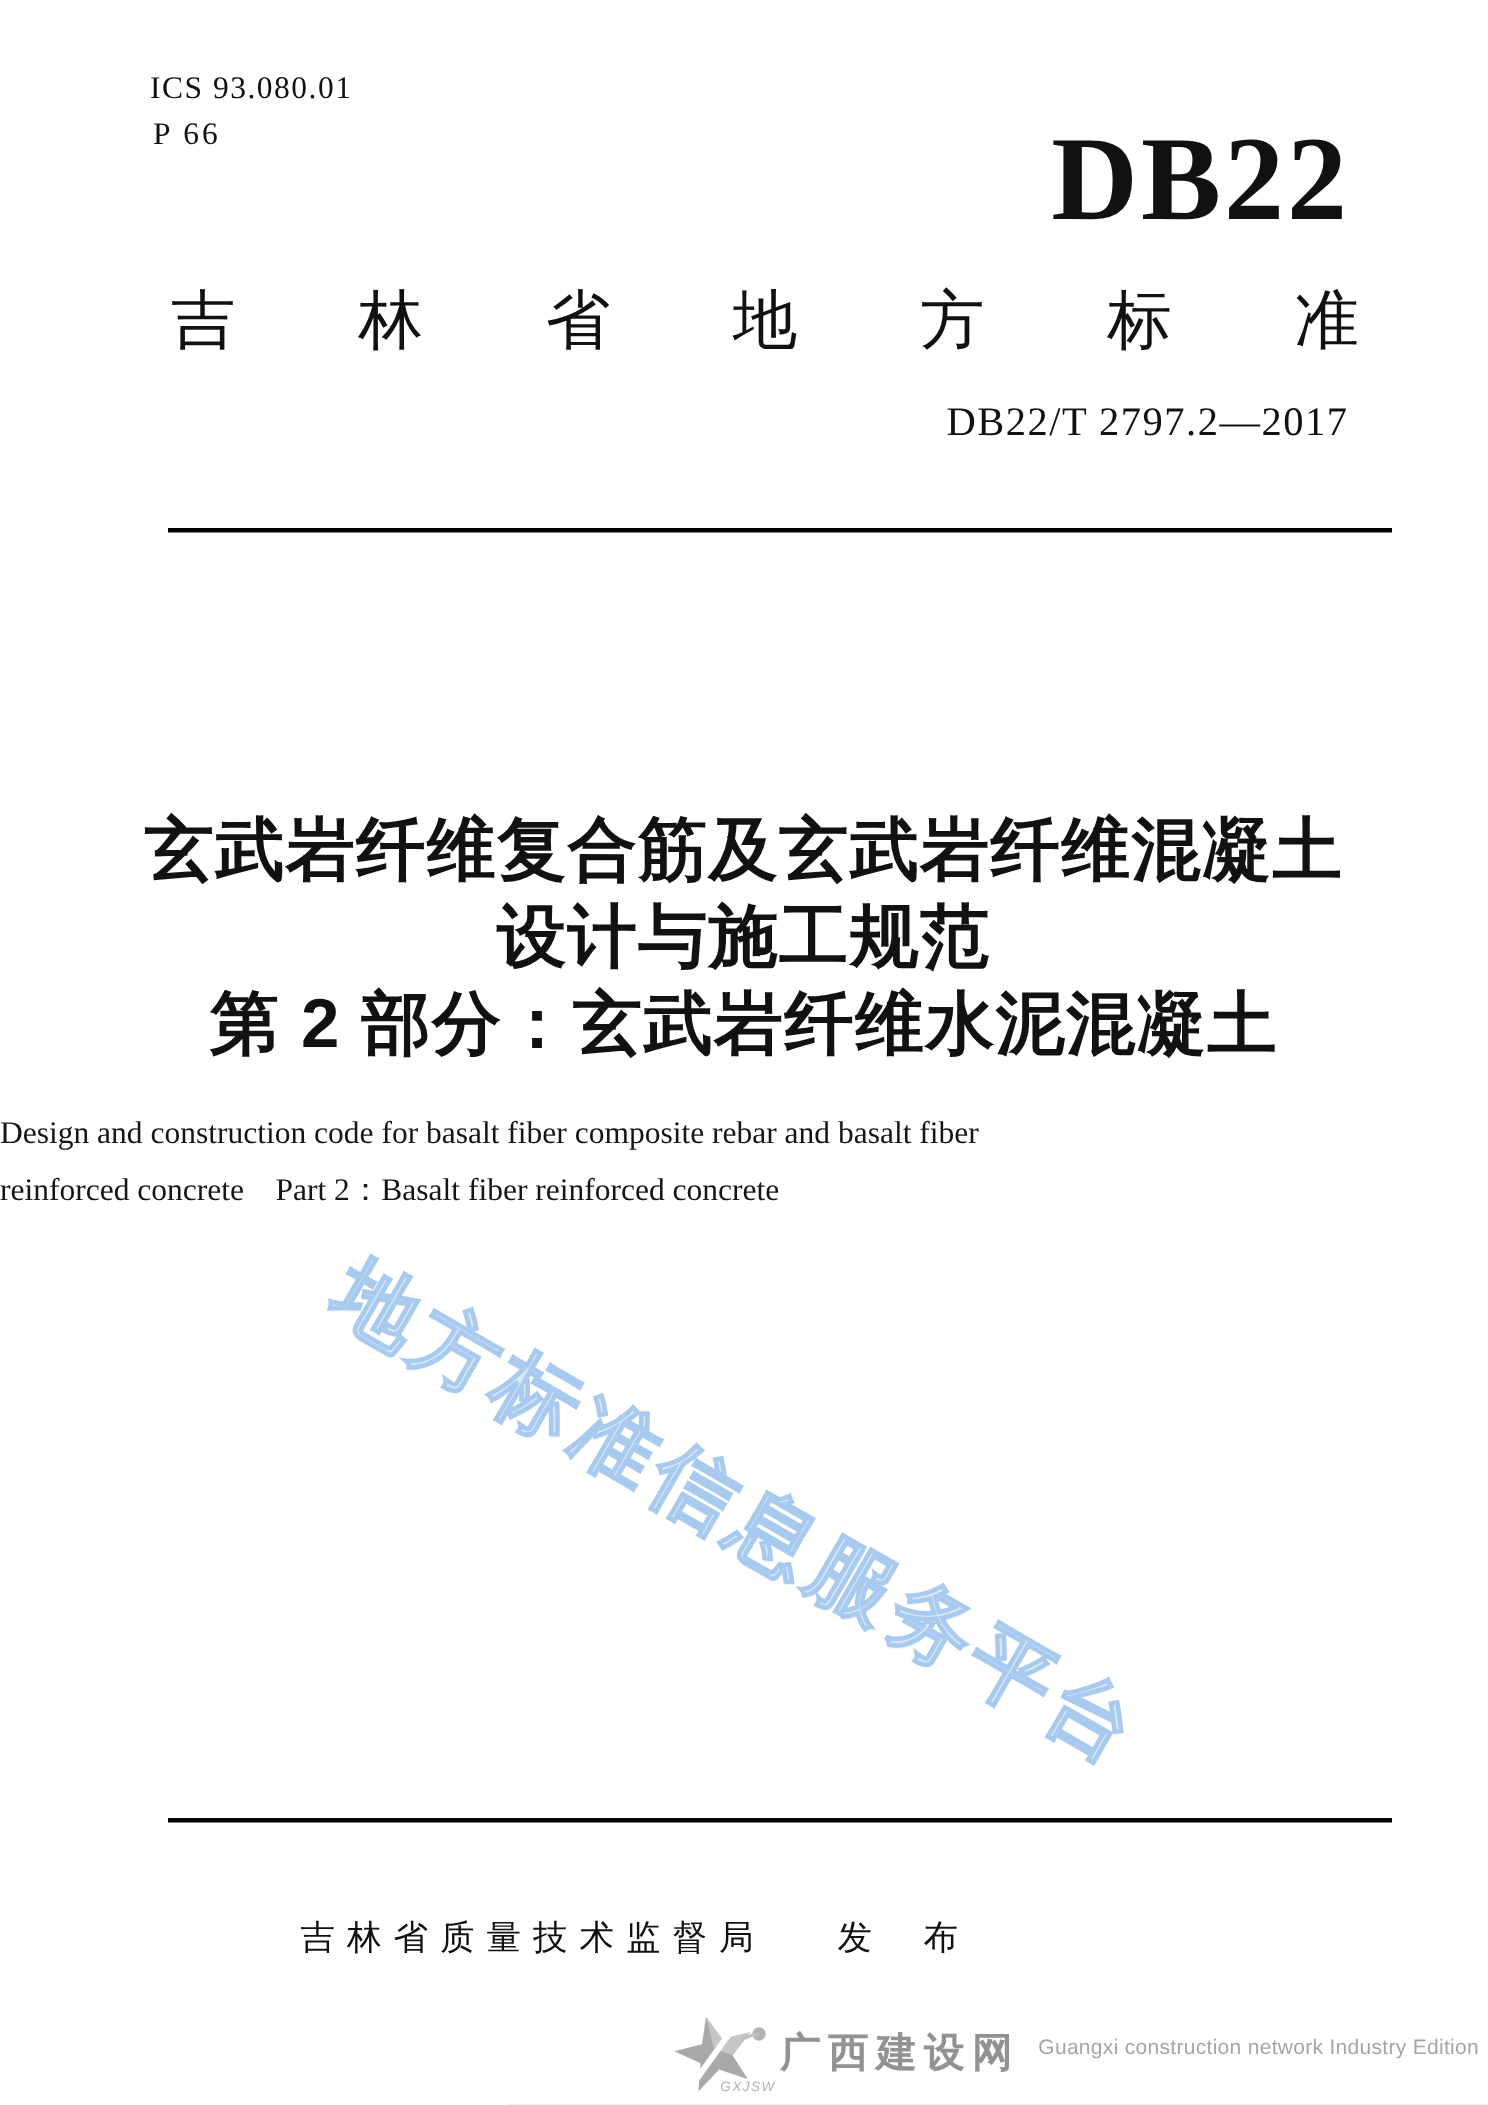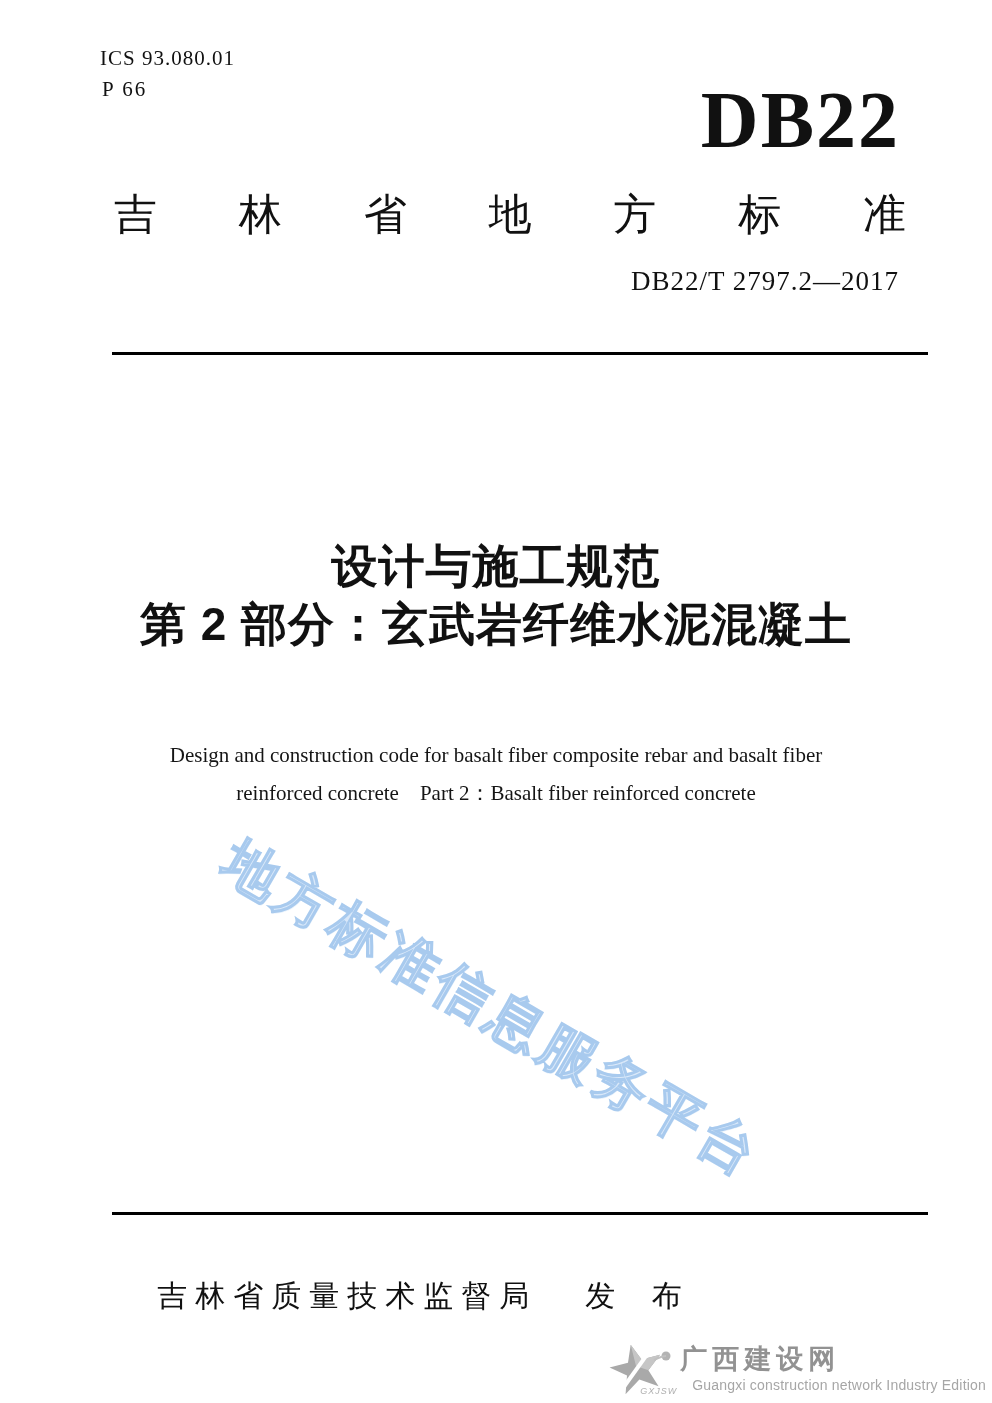--- a/index.html
+++ b/index.html
@@ -48,21 +48,20 @@
   .rule-bottom{top:1212px;height:3px;}
   
   .title-zh{
     position:absolute;left:0;top:537px;width:992px;
     text-align:center;font-size:46px;font-weight:bold;
     line-height:58px;letter-spacing:1px;
   }
   
   .title-en{
     position:absolute;left:0;top:736px;width:992px;
-    text-align:center;
     font-family:"Liberation Serif",serif;
     font-size:21px;line-height:38px;color:#151515;
   }
   
   .watermark{
     position:absolute;left:246px;top:824px;
     transform:rotate(30deg);transform-origin:left top;
     font-size:56px;font-weight:bold;letter-spacing:5px;
     white-space:nowrap;
     color:#d9e8f9;
@@ -73,38 +72,38 @@
   
   .dates-row{
     position:absolute;left:113px;top:1182px;width:812px;
     display:flex;justify-content:space-between;
     font-size:24px;font-weight:500;letter-spacing:1px;
   }
   
   .publisher-row{
     position:absolute;left:0;top:1276px;width:853px;
     display:flex;justify-content:center;align-items:baseline;gap:48px;
-    font-size:30px;font-weight:500;
+    font-size:23px;font-weight:500;
   }
   .publisher-row .name{letter-spacing:8px;}
   .publisher-row .action{letter-spacing:14px;}
   
   .site-logo{
     position:absolute;right:6px;top:1340px;
     display:flex;align-items:center;gap:4px;
     color:#979797;
   }
   .site-logo .mark-wrap{position:relative;width:72px;height:58px;}
   .site-logo .mark-text{
     position:absolute;left:8px;bottom:2px;
     font-size:9px;font-style:italic;letter-spacing:1px;
     color:#b0b0b0;
     margin-left:28px;
   }
-  .site-logo .text-col{display:flex;flex-direction:column;}
+  .site-logo .text-col{display:flex;flex-direction:row;}
   .site-logo .logo-title{
     font-family:"Liberation Serif",serif;
     font-size:27px;font-weight:bold;letter-spacing:5px;
     color:#929292;line-height:1.1;
   }
   .site-logo .logo-subtitle{
     font-size:14px;letter-spacing:0.2px;color:#a6a6a6;margin-top:2px;margin-left:12px;
   }
 </style>
 </head>
@@ -117,20 +116,21 @@
 
   <div class="db22">DB22</div>
 
   <div class="std-type">吉林省地方标准</div>
 
   <div class="std-no">DB22/T 2797.2—2017</div>
 
   <div class="rule rule-top"></div>
 
   <div class="title-zh">
+    <div>玄武岩纤维复合筋及玄武岩纤维混凝土</div>
     <div>设计与施工规范</div>
     <div>第 2 部分：玄武岩纤维水泥混凝土</div>
   </div>
 
   <div class="title-en">
     <div>Design and construction code for basalt fiber composite rebar and basalt fiber</div>
     <div>reinforced concrete　Part 2：Basalt fiber reinforced concrete</div>
   </div>
 
   <div class="watermark">地方标准信息服务平台</div>

